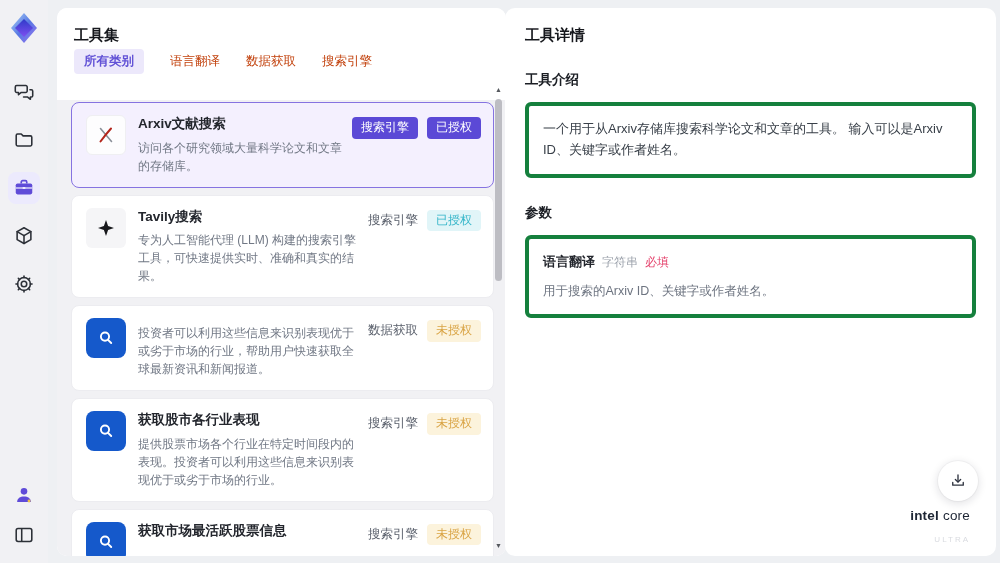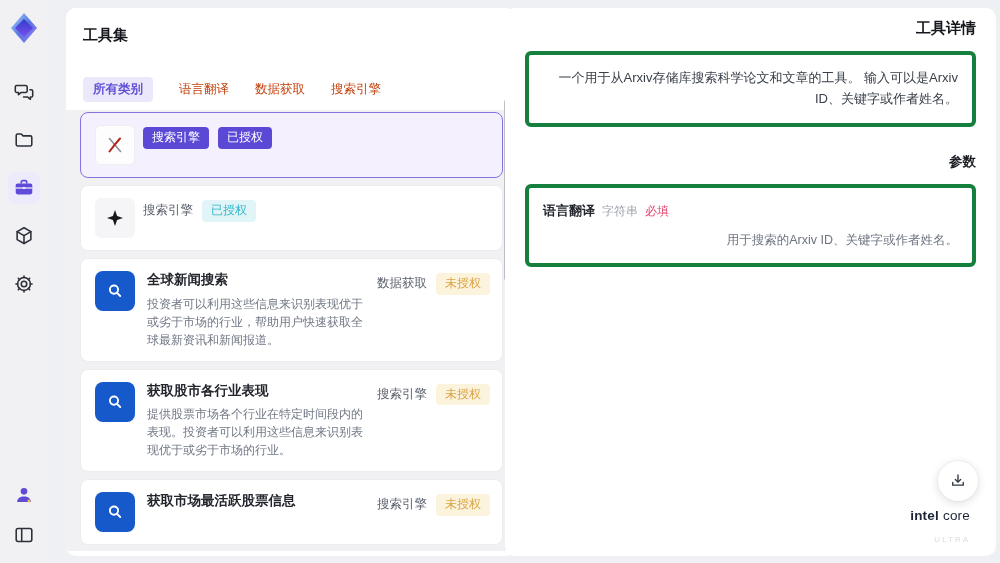--- a/index.html
+++ b/index.html
@@ -23,32 +23,32 @@
   .rail-btn {
     width:32px; height:32px; border-radius:8px;
     display:flex; align-items:center; justify-content:center; cursor:pointer;
   }
   .rail-btn.active { background:#eceafd; }
   .rail-bottom { margin-top:auto; margin-bottom:12px; display:flex; flex-direction:column; gap:8px; align-items:center; }
   .rail svg { display:block; }
 
   
   .list-card {
-    position:absolute; left:66px; top:8px; width:449px; bottom:7px;
+    position:absolute; left:57px; top:8px; width:449px; bottom:7px;
     background:#ffffff; border-radius:10px; overflow:hidden;
   }
   .detail-card {
     position:absolute; left:505px; right:4px; top:8px; bottom:7px;
     background:#ffffff; border-radius:10px; overflow:hidden;
   }
 
   
   .list-head { padding:18px 17px 0 17px; background:#fff; }
   .panel-title { font-size:15px; font-weight:bold; color:#16181d; }
-  .tabs { display:flex; align-items:center; gap:26px; margin-top:32px; padding-bottom:8px; }
+  .tabs { display:flex; align-items:center; gap:26px; margin-top:4px; padding-bottom:26px; }
   .tab { font-size:12.5px; color:#c2410c; cursor:pointer; }
   .tab.active { background:#ece8fb; color:#6252d6; padding:4px 10px; border-radius:4px; font-weight:bold; }
 
   .tool-list {
     background:#f1f1f4;
     padding:2px 12px 6px 14px;
     display:flex; flex-direction:column; gap:7px;
   }
   .tool-item {
     display:flex; align-items:flex-start;
@@ -72,21 +72,21 @@
   .badge.no    { background:#fcf3dc; color:#d9a445; }
   .cat-text { font-size:12.5px; color:#595f6b; white-space:nowrap; }
 
   
   .scrollbar { position:absolute; right:3px; top:78px; bottom:6px; width:9px; }
   .sb-arrow { position:absolute; left:0; width:9px; text-align:center; font-size:7px; color:#55585e; line-height:8px; }
   .sb-arrow.up { top:0; } .sb-arrow.down { bottom:0; }
   .sb-thumb { position:absolute; left:1px; top:13px; width:7px; height:182px; background:#bdbdc3; border-radius:4px; cursor:pointer; }
 
   
-  .detail-inner { padding:11px 20px;text-align:right; }
+  .detail-inner { padding:18px 20px; }
   .section-h { font-size:13.5px; font-weight:bold; color:#1b1e24; margin-top:26px; }
   .info-box {
     margin-top:13px; border:4px solid #15803d; border-radius:6px;
     padding:13px 14px; font-size:13px; color:#394049; line-height:1.6;
   }
   .param-row { display:flex; align-items:baseline; gap:7px; }
   .param-name { font-size:13px; font-weight:bold; color:#23262d; }
   .param-type { font-size:12px; color:#9aa0aa; }
   .param-req  { font-size:12px; color:#e5446d; }
   .param-desc { margin-top:9px; font-size:12.5px; color:#6d7480; }
@@ -191,47 +191,54 @@
 
   <div class="tool-list">
 
     <div class="tool-item selected">
       <div class="tool-icon white">
         <svg width="20" height="20" viewBox="0 0 20 20" fill="none" stroke-linecap="round">
           <path d="M4.5 3.5L15.5 16.5" stroke="#8a8f98" stroke-width="1.6"></path>
           <path d="M15 3.5C11 8 8.5 11 4.5 16.5" stroke="#b3261c" stroke-width="2"></path>
         </svg>
       </div>
+      <div class="tool-main">
+        <div class="tool-name">Arxiv文献搜索</div>
+        <div class="tool-desc">访问各个研究领域大量科学论文和文章的存储库。</div>
+      </div>
       <div class="tool-tags">
         <span class="badge solid">搜索引擎</span>
         <span class="badge solid">已授权</span>
       </div>
     </div>
 
     <div class="tool-item">
       <div class="tool-icon">
         <svg width="20" height="20" viewBox="0 0 20 20">
           <path d="M10 2l2.1 5.9L18 10l-5.9 2.1L10 18l-2.1-5.9L2 10l5.9-2.1z" fill="#17181c"></path>
         </svg>
+      </div>
+      <div class="tool-main">
+        <div class="tool-name">Tavily搜索</div>
+        <div class="tool-desc">专为人工智能代理 (LLM) 构建的搜索引擎工具，可快速提供实时、准确和真实的结果。</div>
       </div>
       <div class="tool-tags">
         <span class="cat-text">搜索引擎</span>
         <span class="badge ok">已授权</span>
       </div>
     </div>
 
     <div class="tool-item">
       <div class="tool-icon blue">
         <svg width="20" height="20" viewBox="0 0 20 20" fill="none" stroke="#ffffff" stroke-width="1.9" stroke-linecap="round">
           <circle cx="9" cy="8.6" r="4.1"></circle>
           <path d="M12 11.8l3.2 3.2"></path>
         </svg>
       </div>
       <div class="tool-main">
-        <div class="tool-name">全球新闻搜索</div>
         <div class="tool-desc">投资者可以利用这些信息来识别表现优于或劣于市场的行业，帮助用户快速获取全球最新资讯和新闻报道。</div>
       </div>
       <div class="tool-tags">
         <span class="cat-text">数据获取</span>
         <span class="badge no">未授权</span>
       </div>
     </div>
 
     <div class="tool-item">
       <div class="tool-icon blue">
@@ -273,20 +280,21 @@
     <div class="sb-arrow up">▲</div>
     <div class="sb-thumb"></div>
     <div class="sb-arrow down">▼</div>
   </div>
 </div>
 
 <div class="detail-card">
   <div class="detail-inner">
     <div class="panel-title">工具详情</div>
 
+    <div class="section-h">工具介绍</div>
     <div class="info-box">一个用于从Arxiv存储库搜索科学论文和文章的工具。 输入可以是Arxiv ID、关键字或作者姓名。</div>
 
     <div class="section-h">参数</div>
     <div class="info-box">
       <div class="param-row">
         <span class="param-name">语言翻译</span>
         <span class="param-type">字符串</span>
         <span class="param-req">必填</span>
       </div>
       <div class="param-desc">用于搜索的Arxiv ID、关键字或作者姓名。</div>

